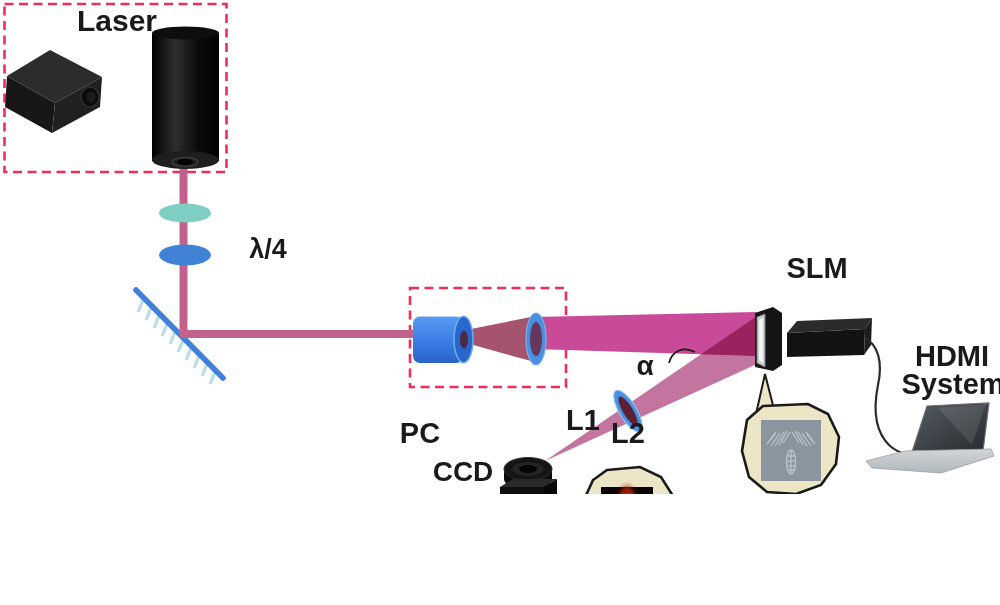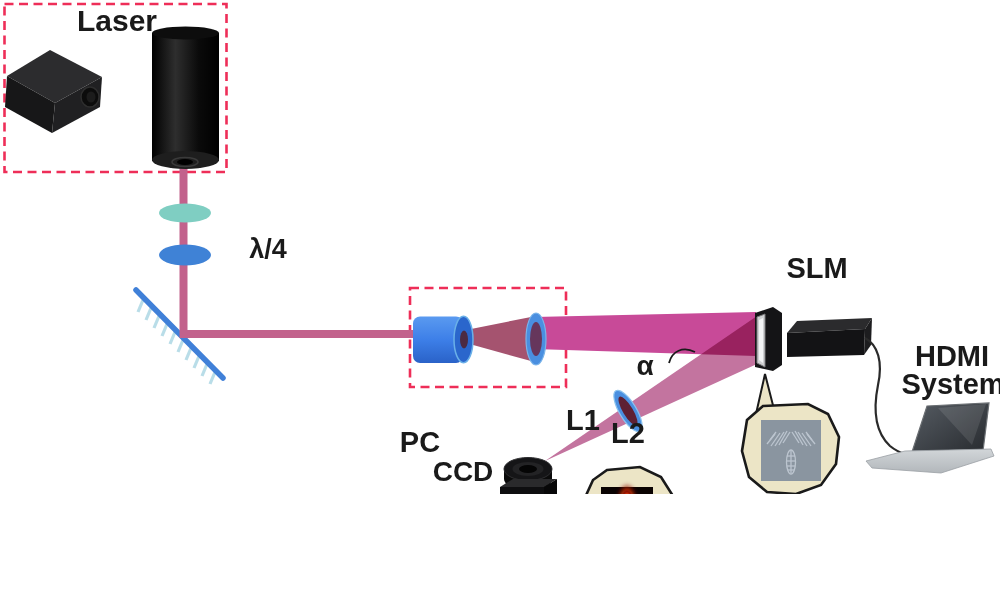--- a/index.html
+++ b/index.html
@@ -197,17 +197,17 @@
     <polygon points="351,585 397,587 389,595 342,592" fill="#d6dadc"></polygon>
   </g>
 </svg>
 
   <div class="lbl fs30" style="left:117px;top:6px;">Laser</div>
   <div class="lbl fs27" style="left:268px;top:236px;">λ/4</div>
   <div class="lbl fs29" style="left:817px;top:254px;">SLM</div>
   <div class="lbl fs28" style="left:645px;top:352px;">α</div>
   <div class="lbl fs29" style="left:583px;top:406px;">L1</div>
   <div class="lbl fs29" style="left:628px;top:419px;">L2</div>
-  <div class="lbl fs29" style="left:420px;top:428px;">PC</div>
+  <div class="lbl fs29" style="left:420px;top:419px;">PC</div>
   <div class="lbl fs28" style="left:463px;top:458px;">CCD</div>
   <div class="lbl fs29" style="left:952px;top:342px;">HDMI</div>
   <div class="lbl fs29" style="left:953px;top:370px;">System</div>
 </div>
 
 </body></html>

